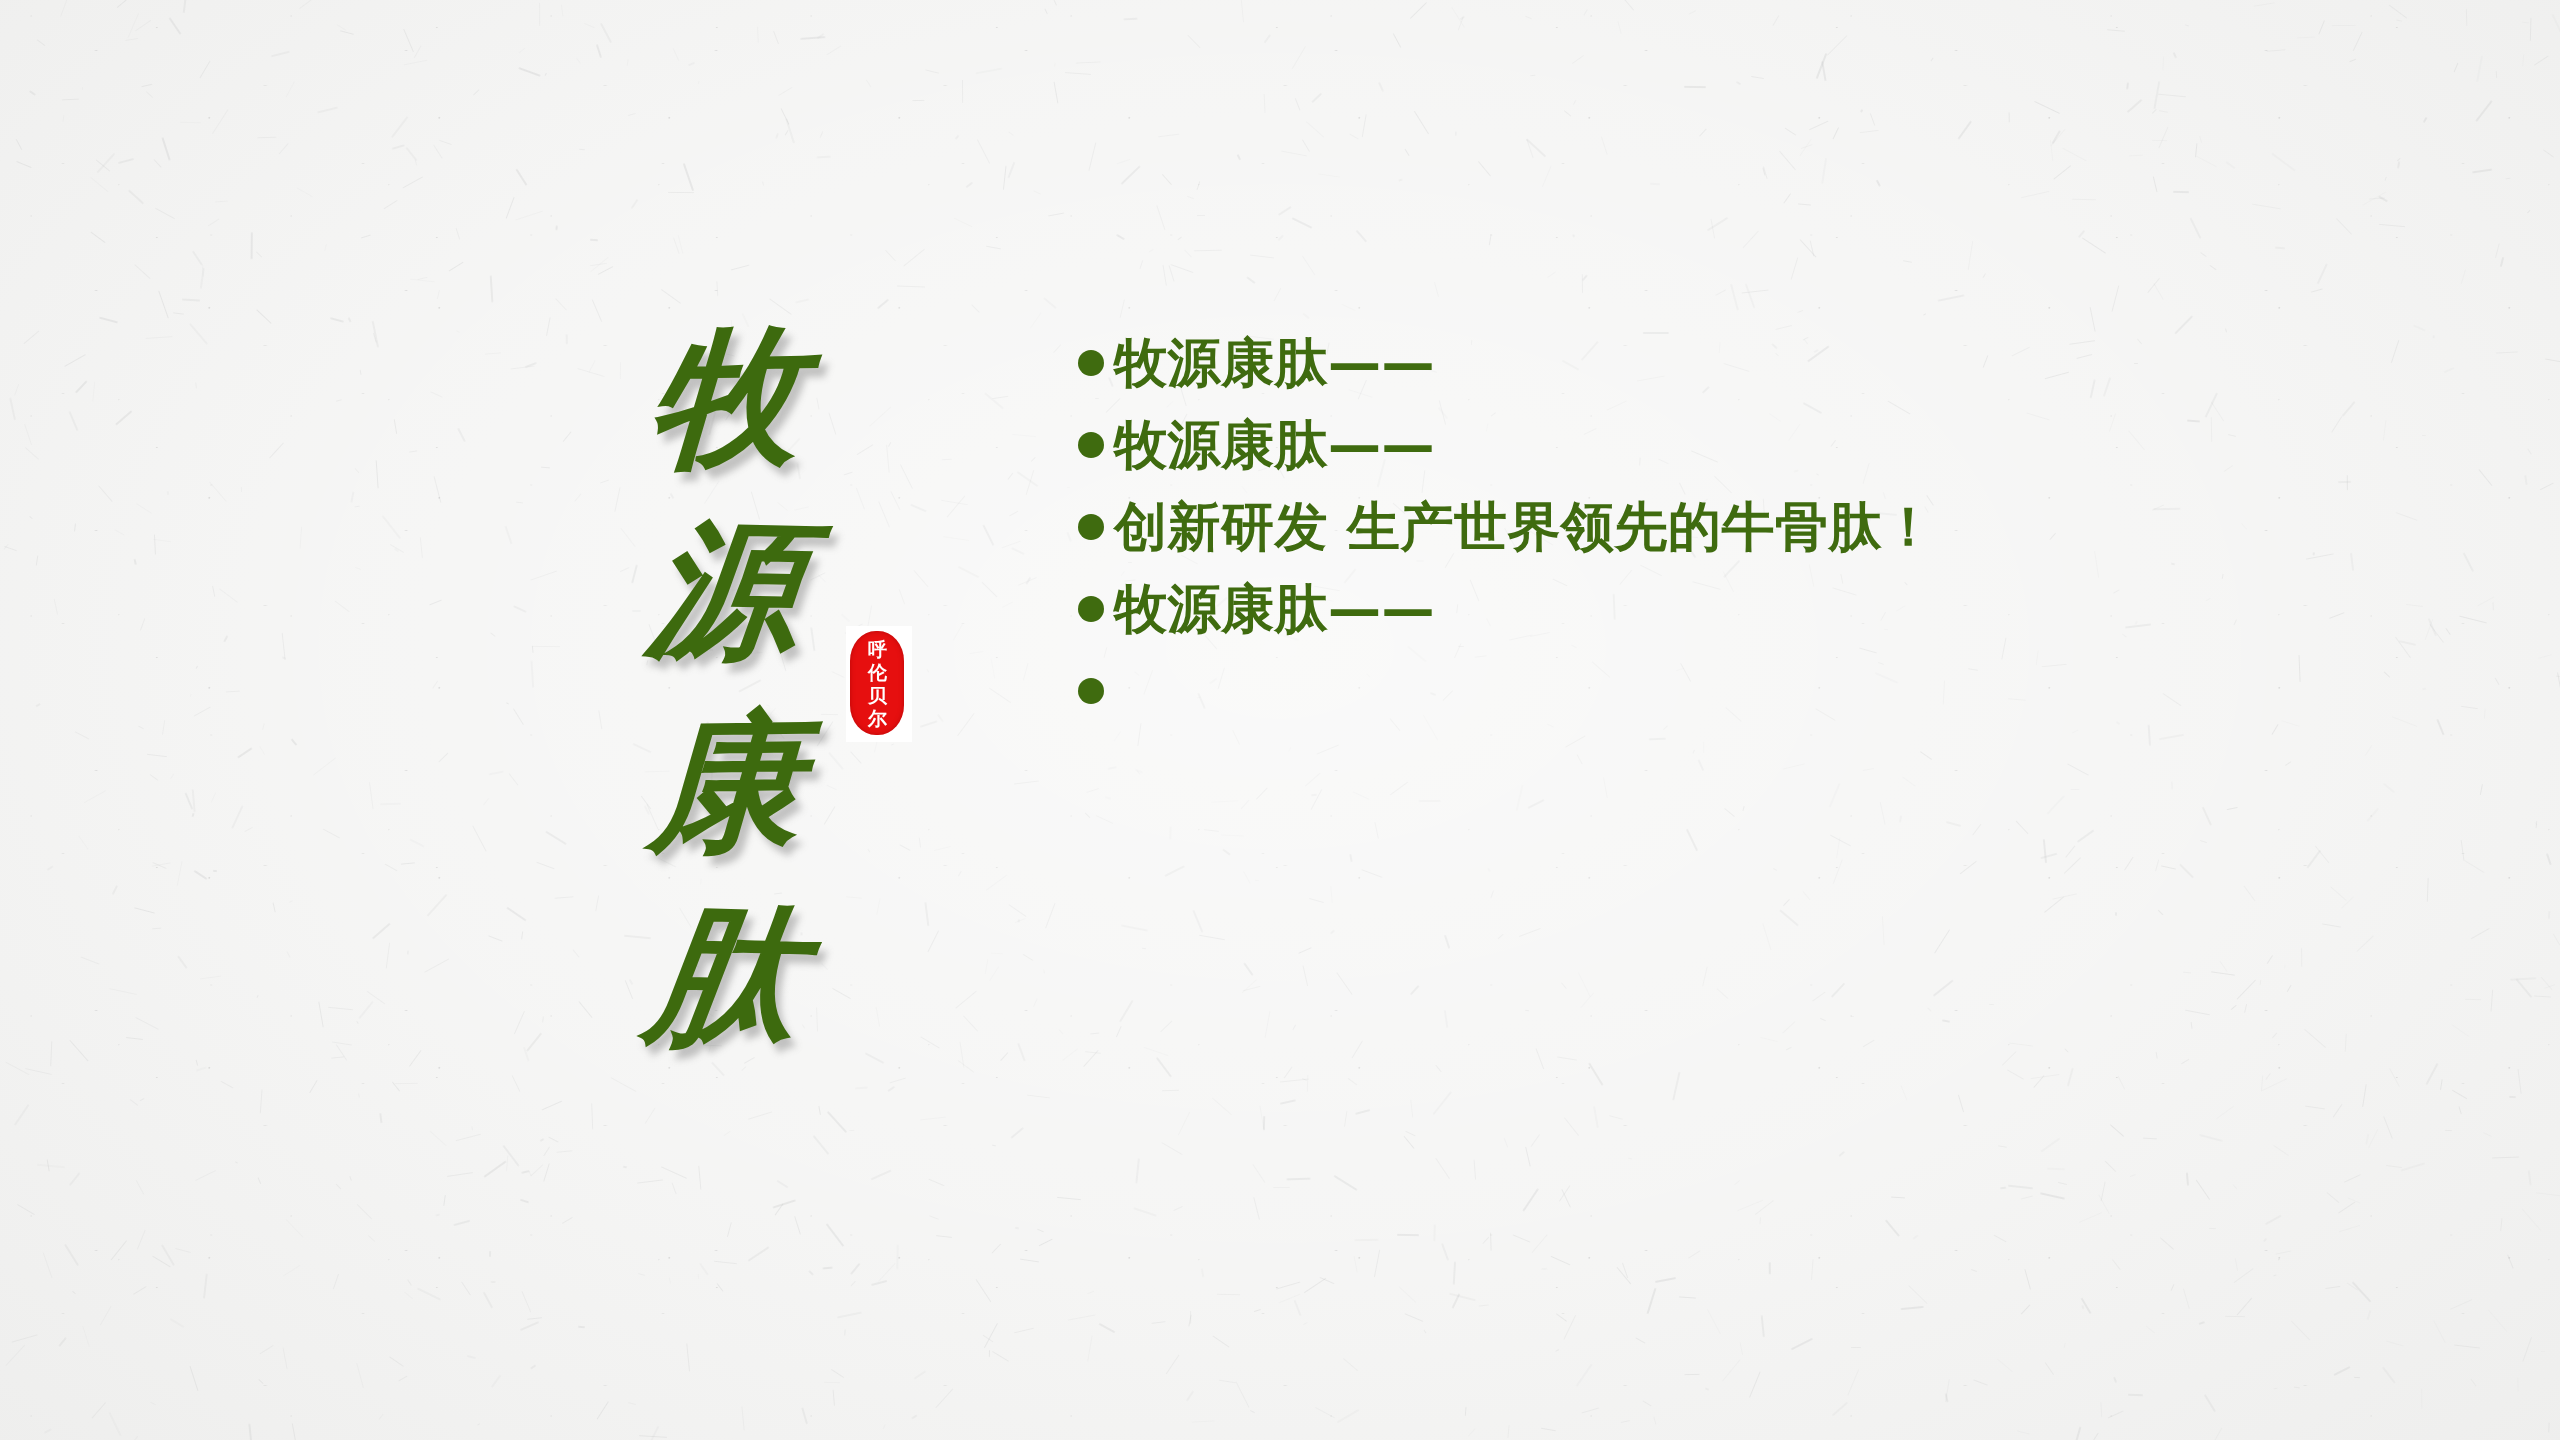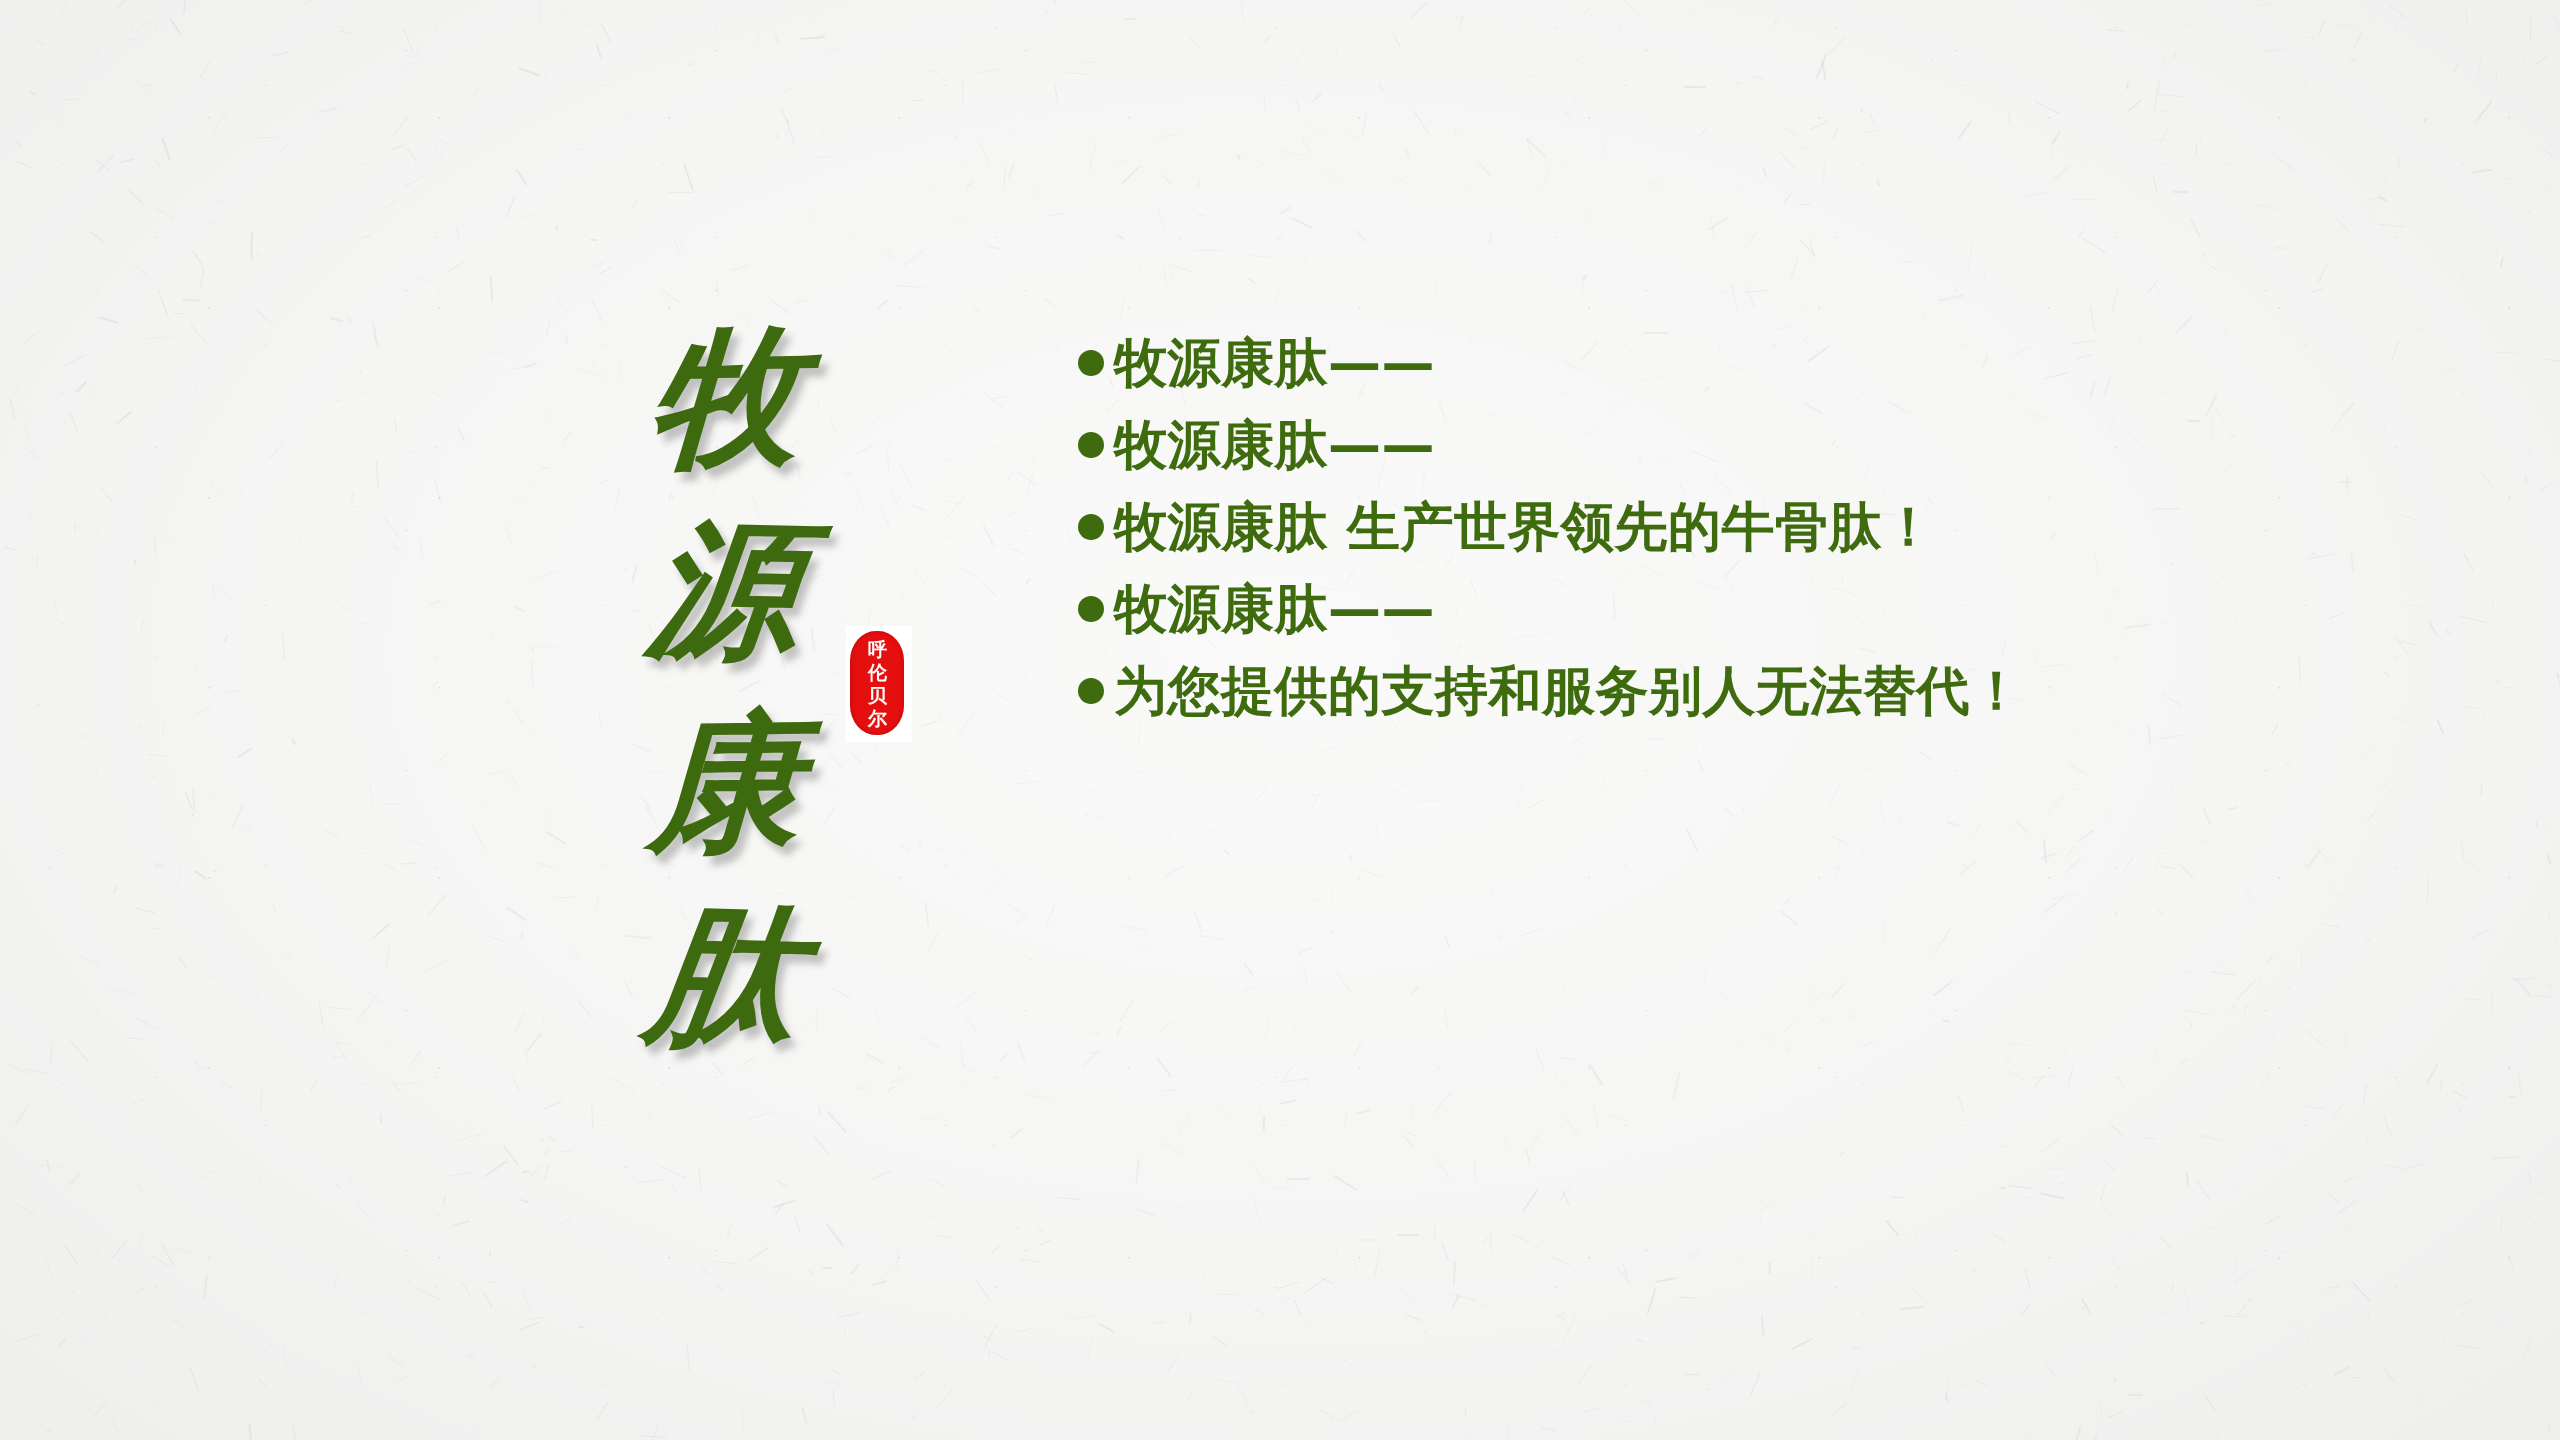--- a/index.html
+++ b/index.html
@@ -1685,25 +1685,24 @@
     <div class="bullet-row">
       <span class="bullet-dot"></span>
       <span class="bullet-text">牧源康肽——</span>
     </div>
     <div class="bullet-row">
       <span class="bullet-dot"></span>
       <span class="bullet-text">牧源康肽——</span>
     </div>
     <div class="bullet-row">
       <span class="bullet-dot"></span>
-      <span class="bullet-text">牧源康肽 生产世界领先的牛骨肽！</span>
+      <span class="bullet-text">创新研发 生产世界领先的牛骨肽！</span>
     </div>
     <div class="bullet-row">
       <span class="bullet-dot"></span>
       <span class="bullet-text">牧源康肽——</span>
     </div>
     <div class="bullet-row">
       <span class="bullet-dot"></span>
-      <span class="bullet-text">为您提供的支持和服务别人无法替代！</span>
     </div>
   </div>
 
 </div>
 
 </body></html>

